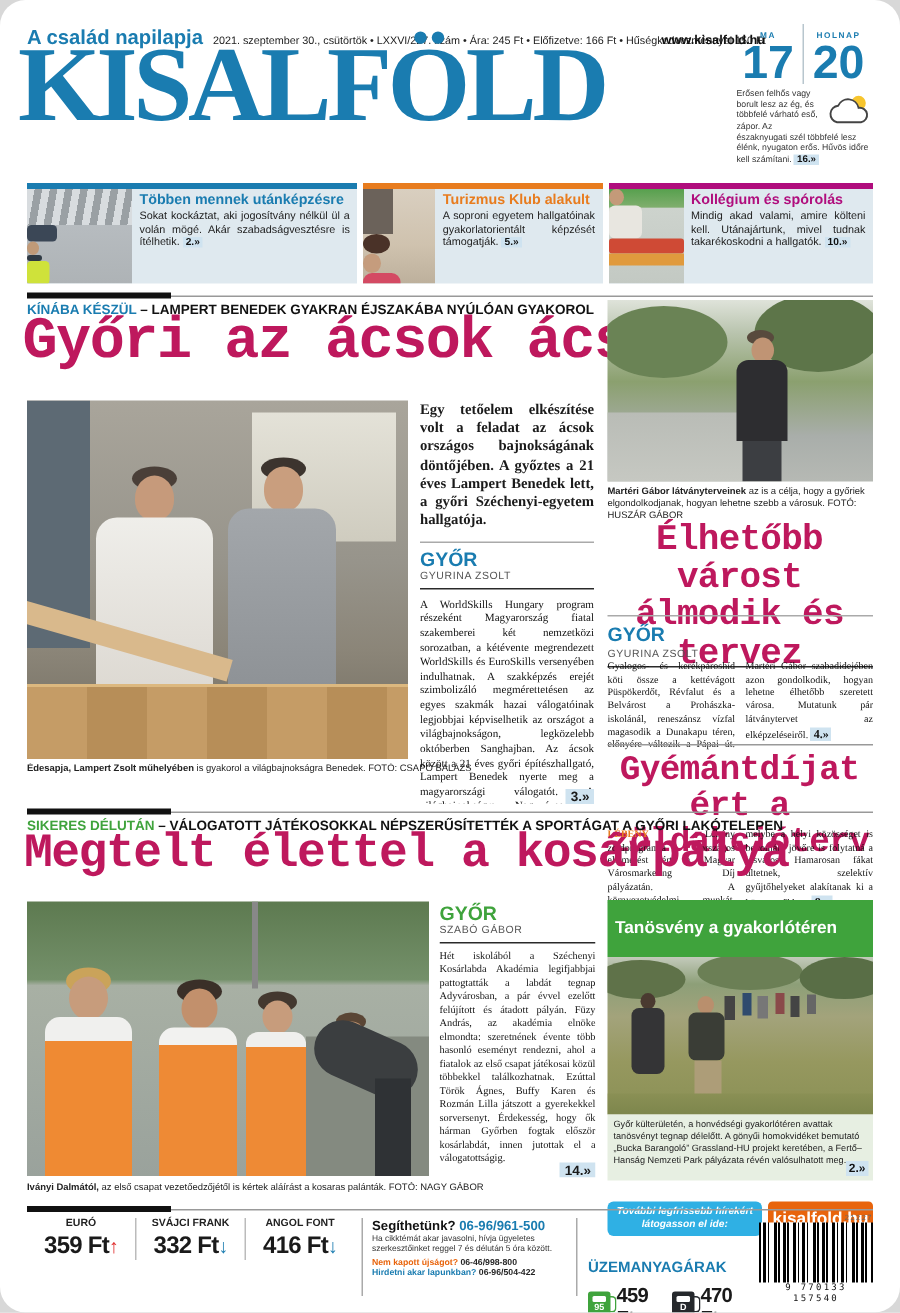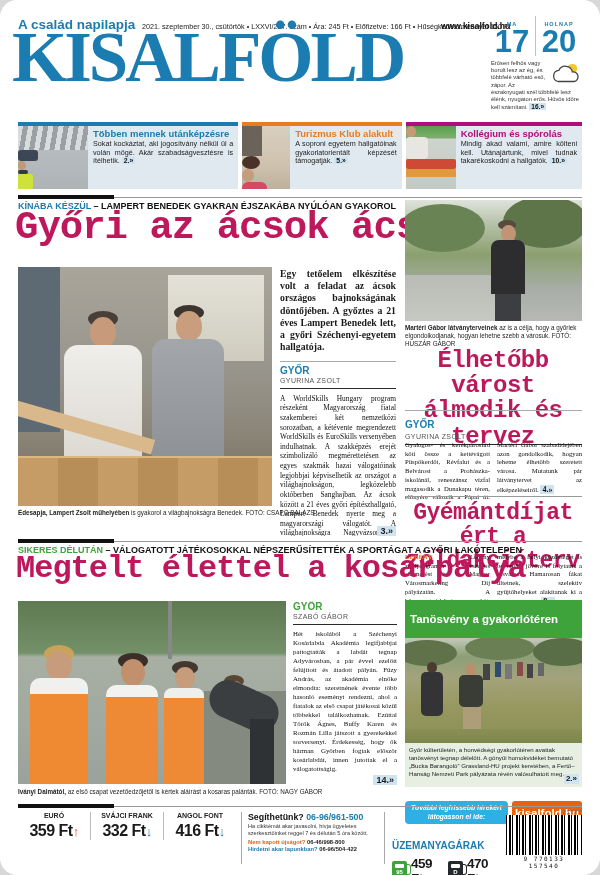--- a/index.html
+++ b/index.html
@@ -41,21 +41,21 @@
   .rule1{top:197px;} .rule2{top:541px;} .rule3{top:806px;}
 
   
   .kicker{position:absolute;left:18px;font-size:9px;font-weight:bold;letter-spacing:0px;white-space:nowrap;}
   .kicker .hl-blue{color:#1a7cb0;} .kicker .hl-green{color:#3fa33c;} .kicker .rest{color:#111;}
   .headline{position:absolute;font-family:Liberation Mono, monospace;font-weight:bold;color:#be185d;text-align:center;}
   .h1a{left:15px;top:209px;font-size:39px;letter-spacing:-1px;line-height:1;}
   .h2a{left:404px;top:348px;font-size:24px;line-height:1.05;letter-spacing:-.5px;width:178px;}
   .h3a{left:404px;top:501px;font-size:23px;line-height:1.05;letter-spacing:-.5px;width:178px;}
   .h4a{left:16px;top:553px;font-size:32px;letter-spacing:-1px;line-height:1;}
-  .loc-tag{color:#1a7cb0;font-weight:bold;font-size:10px;}
+  .loc-tag{color:#1a7cb0;font-weight:bold;font-size:13px;}
   .loc-orange{color:#e87c1e;font-weight:bold;}
   .byline{font-size:7px;color:#555;letter-spacing:.4px;margin-top:1px;}
   .byblock{border-top:1px solid #aaa;padding-top:3px;}
   .col-rule{border-top:1.5px solid #2a2a2a;margin:4px 0 5px;}
   .jtext{font-family:"Liberation Serif",serif;text-align:justify;color:#111;}
   .cols2{column-count:2;column-gap:7px;}
   .chip-abs{position:absolute;right:0;bottom:0;background:#cfe3f0;font-weight:bold;
             font-size:9px;padding:0 3px;font-family:"Liberation Sans",sans-serif;}
   .caption{font-size:6.3px;line-height:1.3;color:#222;}
   .caption b{font-weight:bold;}

